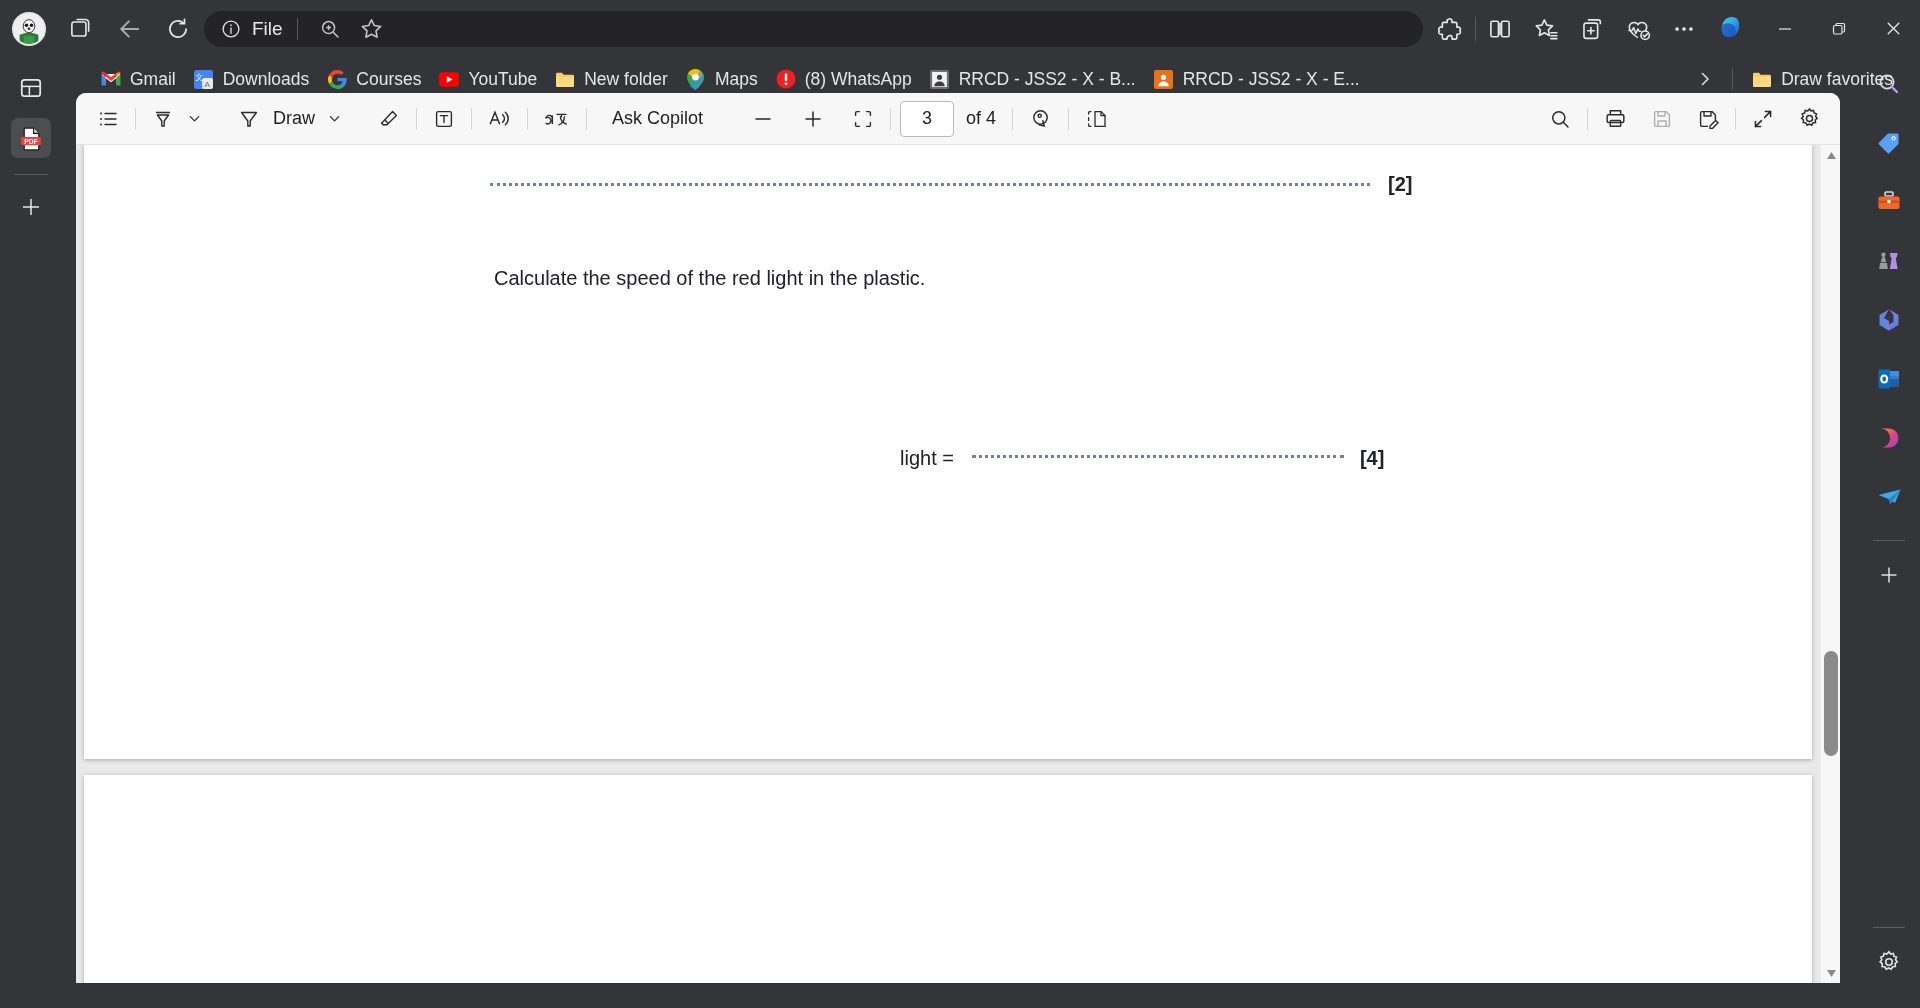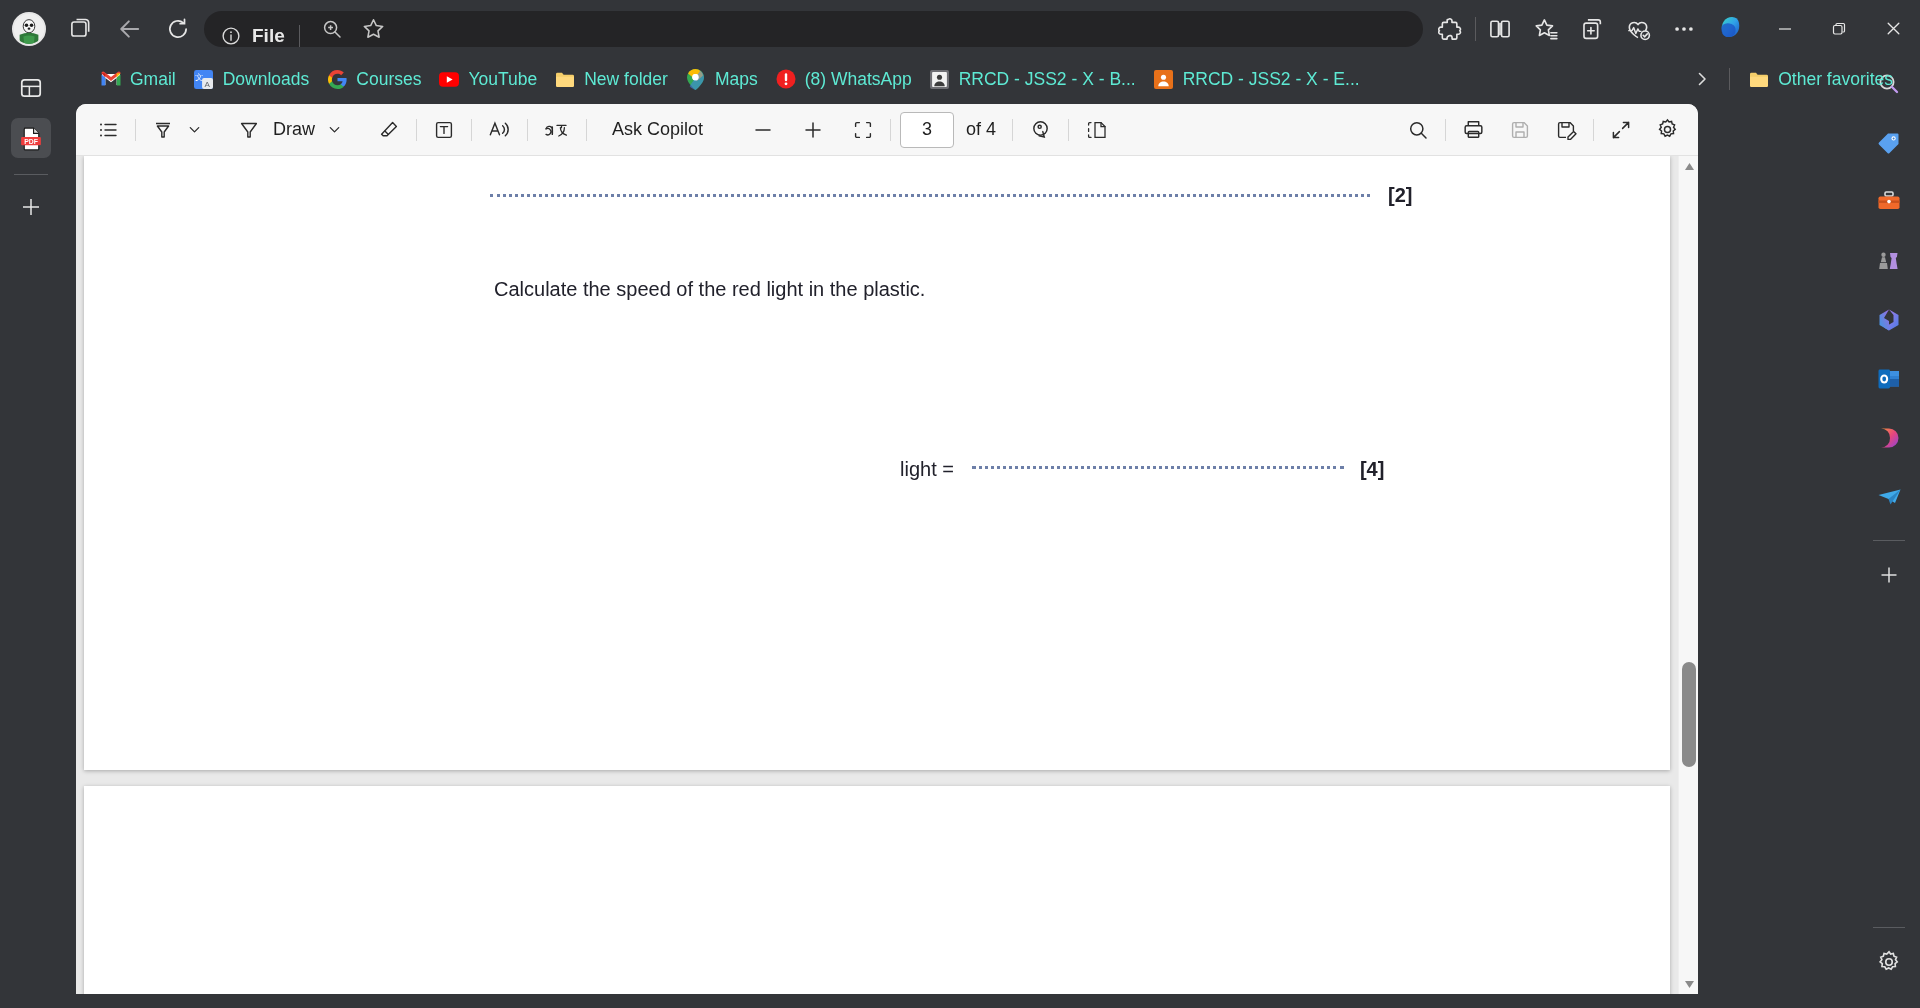--- a/index.html
+++ b/index.html
@@ -59,23 +59,22 @@
     background: #f2f2f2; margin-left: 12px; flex: 0 0 auto;
     display: flex; align-items: center; justify-content: center;
     overflow: hidden; cursor: pointer;
     border: 2px solid #e7e7e7;
   }
 
   
   #addressbar {
     flex: 1 1 auto; height: 36px; background: #242426;
     border-radius: 21px; margin: 0 10px 0 8px;
-    display: flex; align-items: flex-end; padding: 0 8px 0 16px;
+    display: flex; align-items: center; padding: 0 8px 0 16px;
     min-width: 0;
-    font-weight: bold;
   }
   #addr-file-label {
     color: #e8e8e8; font-size: 19px; margin-left: 10px; white-space: nowrap;
   }
   .addr-divider { width: 1px; height: 22px; background: #5b5b5e; margin: 0 14px; }
   #addr-url {
     color: #e3e3e3; font-size: 19px; white-space: nowrap;
     overflow: hidden; text-overflow: ellipsis; flex: 1 1 auto;
   }
   .addr-right-icons { display: flex; align-items: center; flex: 0 0 auto; }
@@ -90,31 +89,31 @@
   
   #bookmarks {
     position: absolute; left: 62px; top: 57px; width: 1858px; height: 44px;
     display: flex; align-items: center; padding-left: 30px;
   }
   .bm {
     display: flex; align-items: center; height: 32px;
     padding: 0 9px; border-radius: 5px; cursor: pointer; flex: 0 0 auto;
   }
   .bm-label {
-    color: #5eead4; font-size: 17.5px; margin-left: 9px; white-space: nowrap;
+    color: #e5e5e5; font-size: 17.5px; margin-left: 9px; white-space: nowrap;
   }
   .bm-ico { width: 20px; height: 20px; flex: 0 0 auto; display:flex; align-items:center; justify-content:center;}
   #bm-overflow { margin-left: 10px; cursor: pointer; width: 34px; height: 32px;
      display: flex; align-items: center; justify-content: center;}
   .bm-divider { width: 1px; height: 22px; background: #5b5b5e; margin: 0 10px; flex:0 0 auto;}
 
   
   #viewer {
-    position: absolute; left: 76px; top: 104px;
-    width: 1622px; height: 890px;
+    position: absolute; left: 76px; top: 93px;
+    width: 1764px; height: 890px;
     background: #ffffff;
     border-radius: 10px 10px 0 0;
     overflow: hidden;
   }
   #pdf-toolbar {
     height: 52px; background: #f7f7f7;
     border-bottom: 1px solid #e2e2e2;
     display: flex; align-items: center; padding: 0 10px 0 14px;
   }
   .pt-btn {
@@ -544,21 +543,21 @@
     </svg>
   </div>
   <span class="bm-divider"></span>
   <div class="bm" style="margin-right:18px">
     <span class="bm-ico">
       <svg width="20" height="17" viewBox="0 0 20 17">
         <path d="M1 3.2 a1.4 1.4 0 0 1 1.4-1.4h4.6l1.6 1.9h9a1.4 1.4 0 0 1 1.4 1.4v9.5a1.4 1.4 0 0 1-1.4 1.4H2.4A1.4 1.4 0 0 1 1 14.6z" fill="#f5ce6a"></path>
         <path d="M1 5.8 h18v8.8a1.4 1.4 0 0 1-1.4 1.4H2.4A1.4 1.4 0 0 1 1 14.6z" fill="#ffd97d"></path>
       </svg>
     </span>
-    <span class="bm-label">Other favorites</span>
+    <span class="bm-label">Draw favorites</span>
   </div>
 </div>
 
 <div id="viewer">
 
   <div id="pdf-toolbar">
 
     <div class="pt-btn">
       <svg width="24" height="24" viewBox="0 0 24 24" fill="none" stroke="#2b2b2b" stroke-width="1.4" stroke-linecap="round">
         <path d="M9 6.5 H20 M9 12 H20 M9 17.5 H20"></path>

